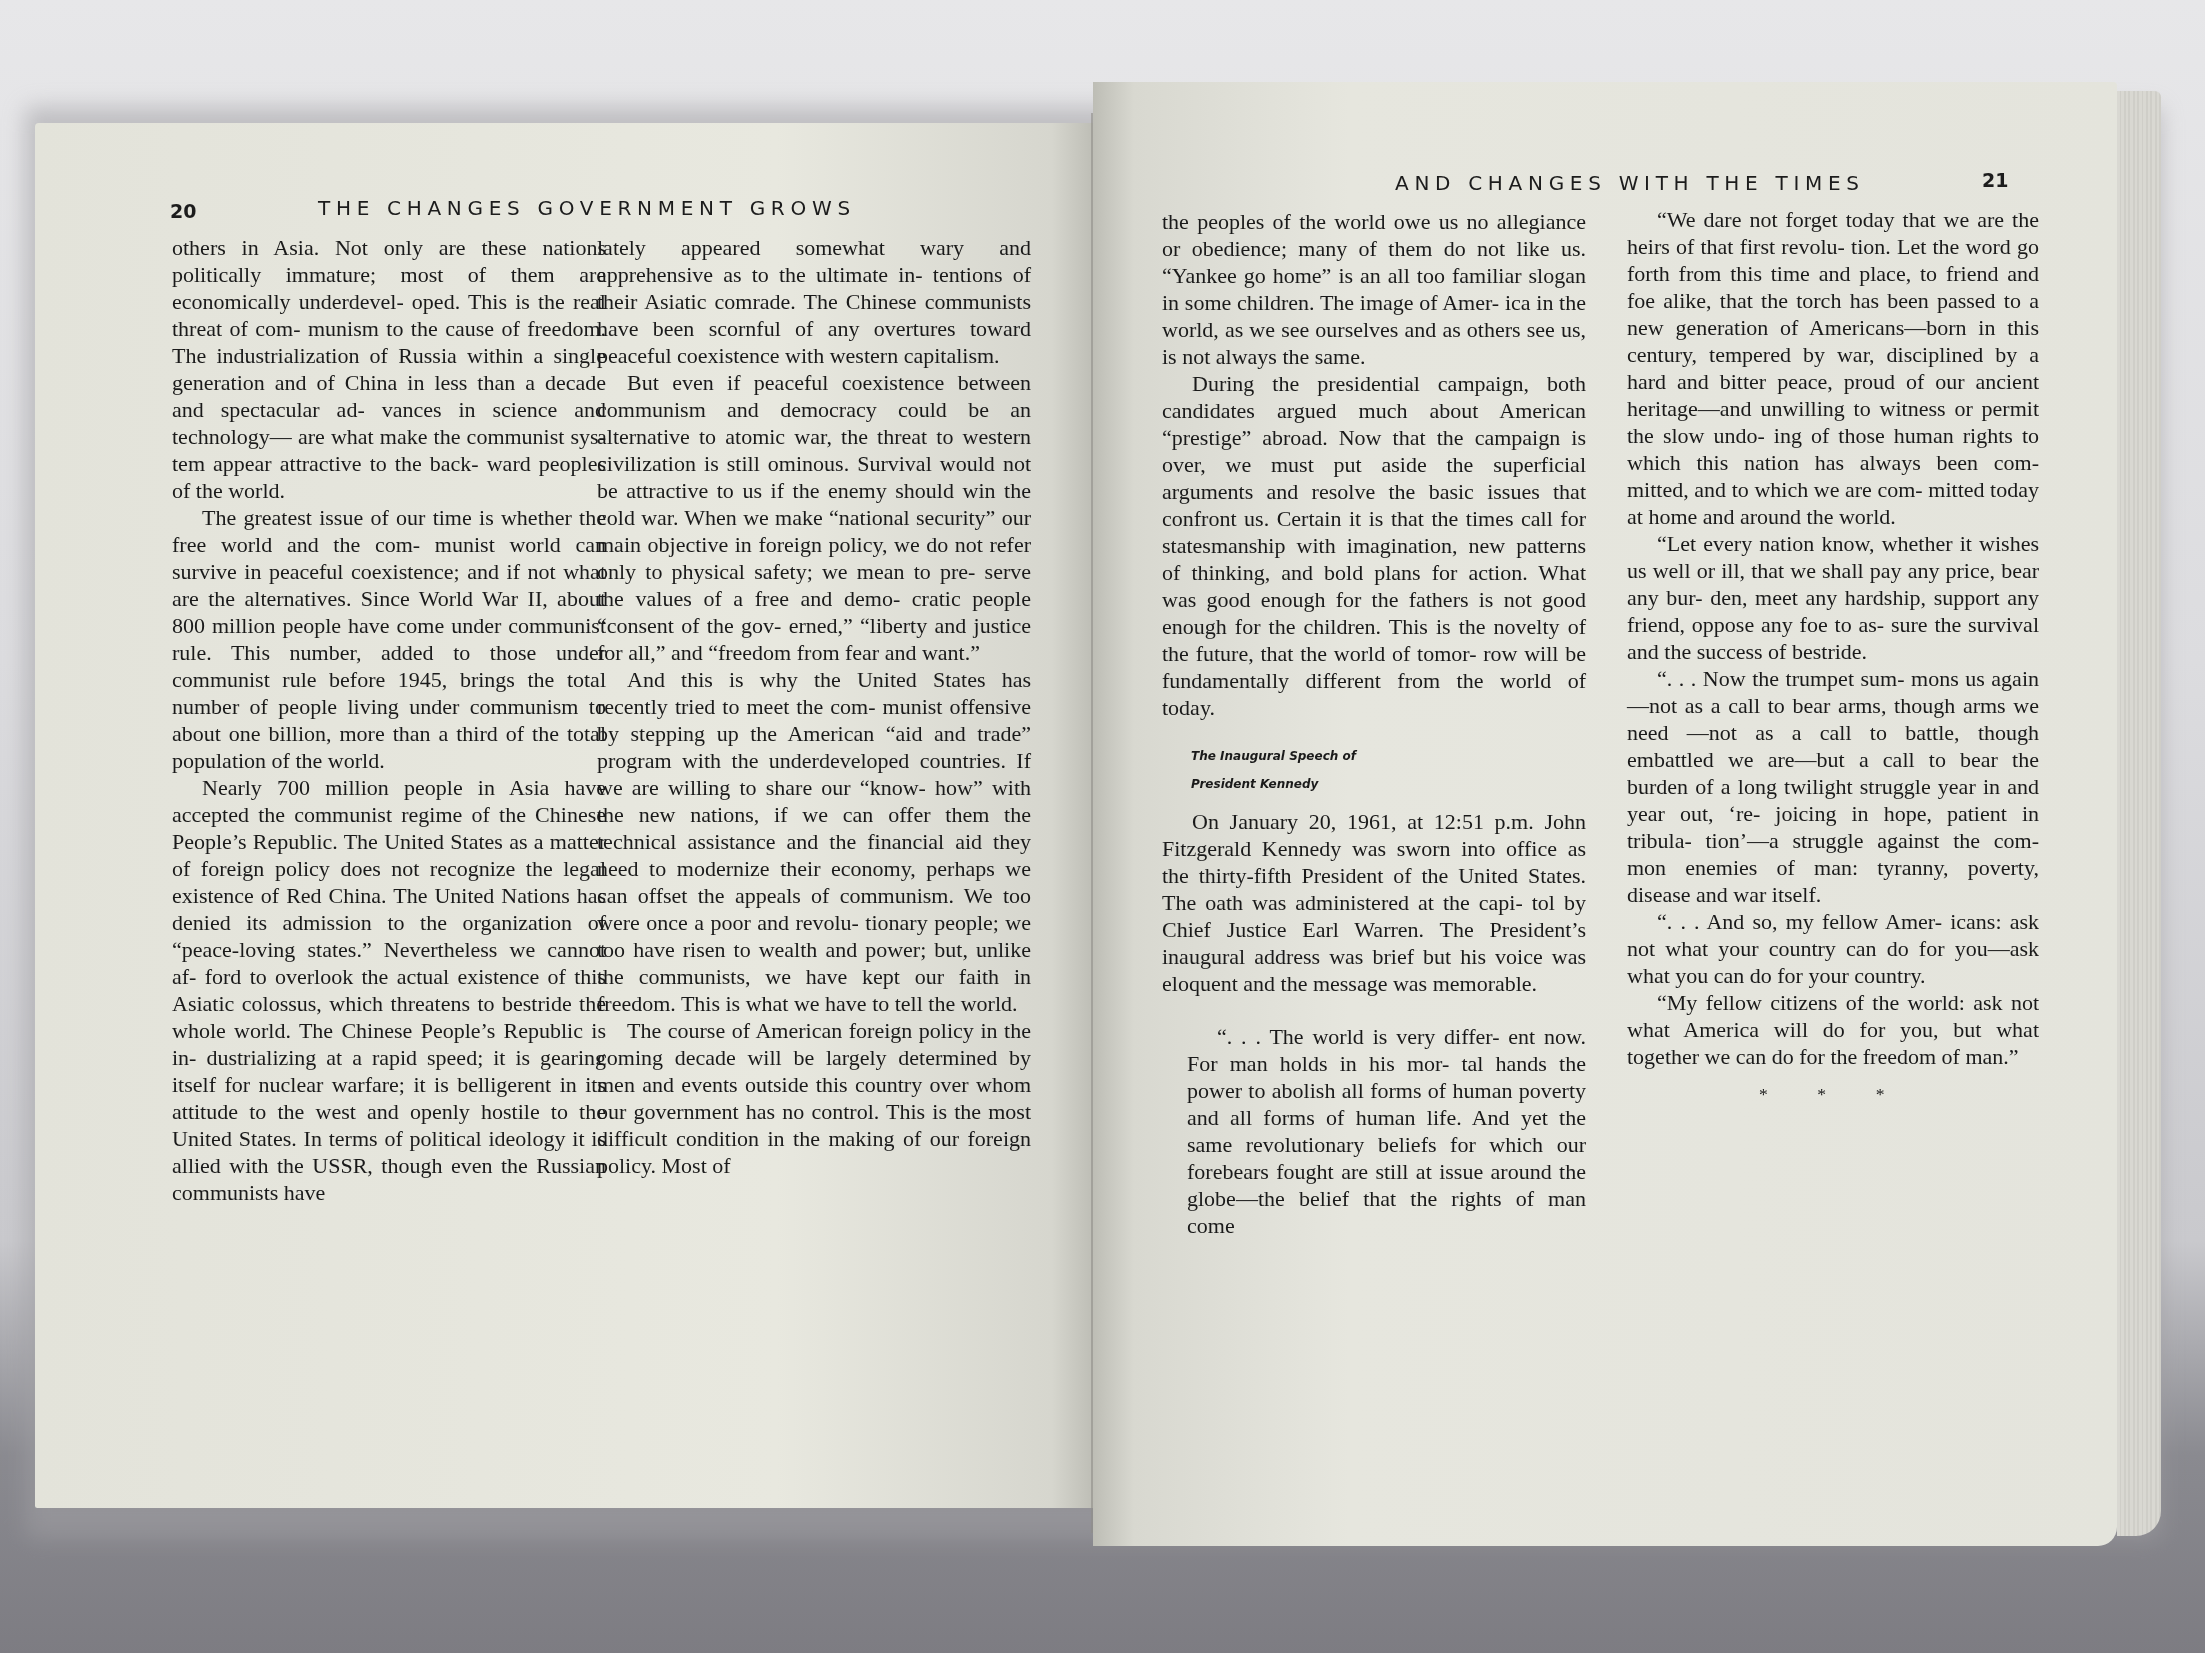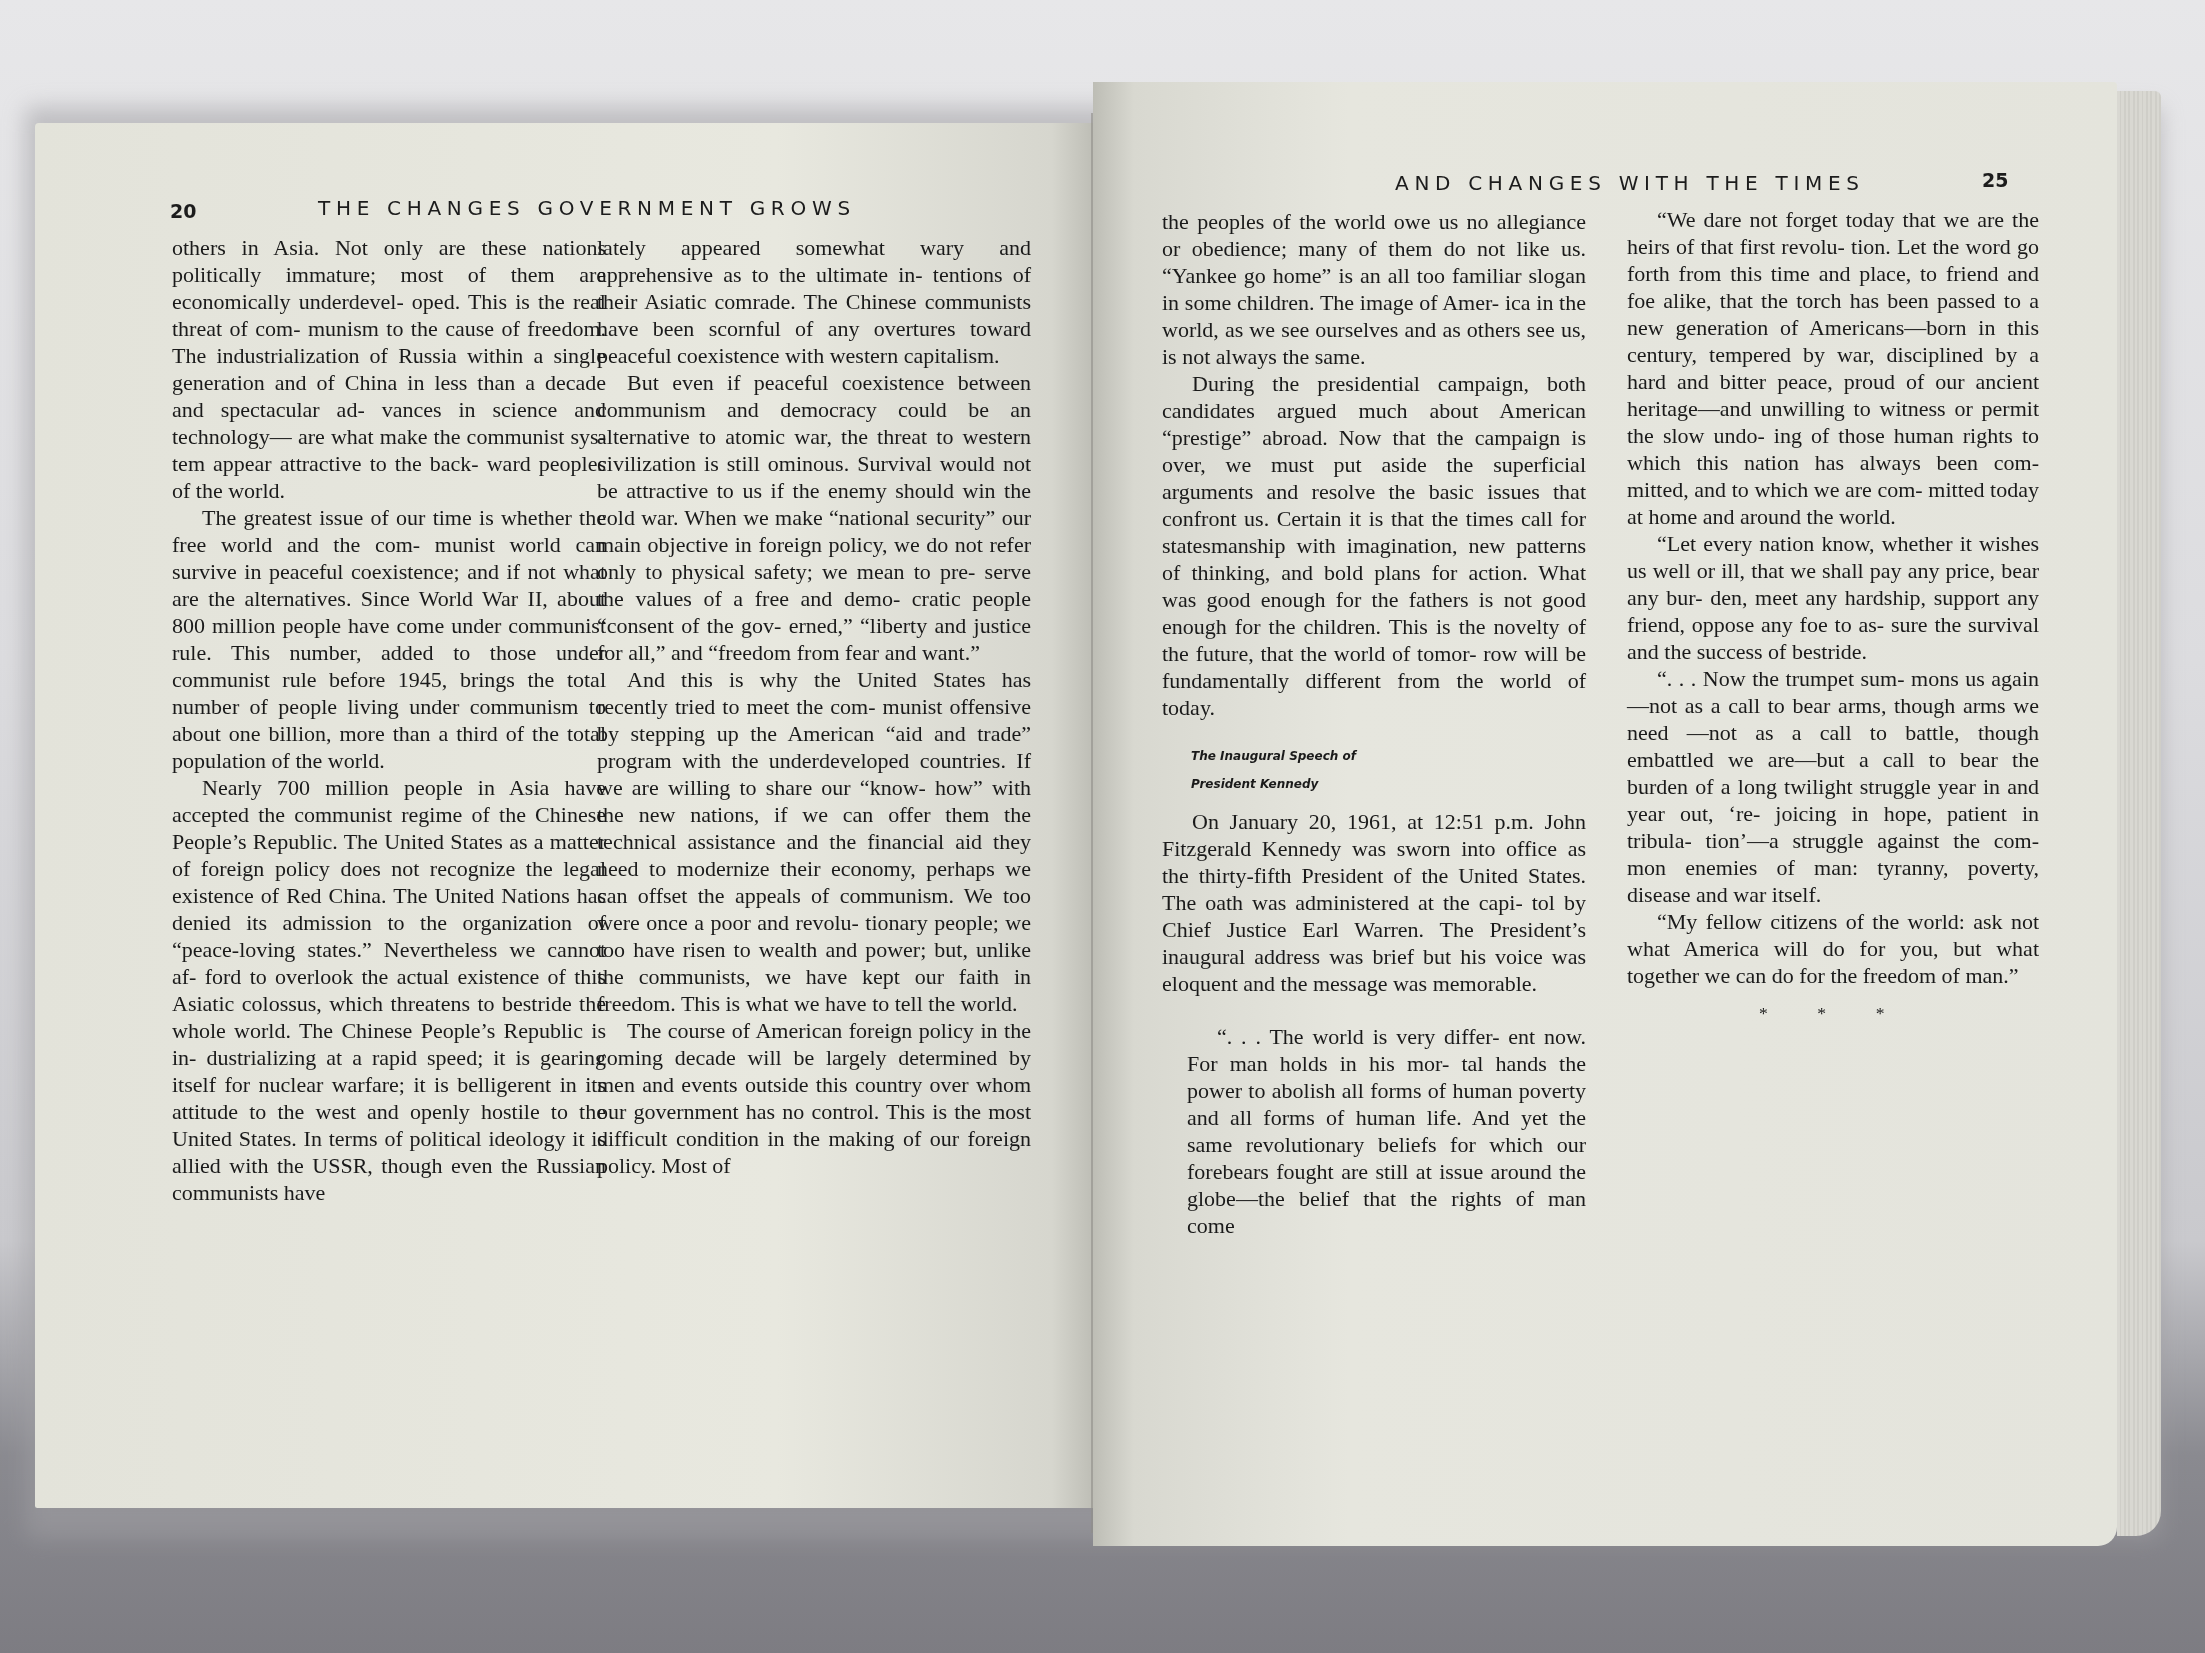--- a/index.html
+++ b/index.html
@@ -78,37 +78,38 @@
     <p class="indent">But even if peaceful coexistence between communism and democracy could be an alternative to atomic war, the threat to western civilization is still ominous. Survival would not be attractive to us if the enemy should win the cold war. When we make “national security” our main objective in foreign policy, we do not refer only to physical safety; we mean to pre- serve the values of a free and demo- cratic people “consent of the gov- erned,” “liberty and justice for all,” and “freedom from fear and want.”</p>
     <p class="indent">And this is why the United States has recently tried to meet the com- munist offensive by stepping up the American “aid and trade” program with the underdeveloped countries. If we are willing to share our “know- how” with the new nations, if we can offer them the technical assistance and the financial aid they need to modernize their economy, perhaps we can offset the appeals of communism. We too were once a poor and revolu- tionary people; we too have risen to wealth and power; but, unlike the communists, we have kept our faith in freedom. This is what we have to tell the world.</p>
     <p class="indent">The course of American foreign policy in the coming decade will be largely determined by men and events outside this country over whom our government has no control. This is the most difficult condition in the making of our foreign policy. Most of</p>
   </div>
 </div>
 
 <div class="spine"></div>
 
 <div class="page page-right">
   <div class="running-head" style="left:302px; top:89px;">AND CHANGES WITH THE TIMES</div>
-  <div class="page-num" style="left:889px; top:87px;">25</div>
+  <div class="page-num" style="left:889px; top:87px;">21</div>
 
   <div class="col" id="col3" style="left:69px; top:126px; width:424px;">
     <p>the peoples of the world owe us no allegiance or obedience; many of them do not like us. “Yankee go home” is an all too familiar slogan in some children. The image of Amer- ica in the world, as we see ourselves and as others see us, is not always the same.</p>
     <p class="indent">During the presidential campaign, both candidates argued much about American “prestige” abroad. Now that the campaign is over, we must put aside the superficial arguments and resolve the basic issues that confront us. Certain it is that the times call for statesmanship with imagination, new patterns of thinking, and bold plans for action. What was good enough for the fathers is not good enough for the children. This is the novelty of the future, that the world of tomor- row will be fundamentally different from the world of today.</p>
     <div class="subhead">
       <div>The Inaugural Speech of</div>
       <div>President Kennedy</div>
     </div>
     <p class="indent">On January 20, 1961, at 12:51 p.m. John Fitzgerald Kennedy was sworn into office as the thirty-fifth President of the United States. The oath was administered at the capi- tol by Chief Justice Earl Warren. The President’s inaugural address was brief but his voice was eloquent and the message was memorable.</p>
     <div class="gap"></div>
     <p class="indent quote-block">“. . . The world is very differ- ent now. For man holds in his mor- tal hands the power to abolish all forms of human poverty and all forms of human life. And yet the same revolutionary beliefs for which our forebears fought are still at issue around the globe—the belief that the rights of man come</p>
   </div>
 
   <div class="col" id="col4" style="left:534px; top:124px; width:412px;">
     <p class="indent">“We dare not forget today that we are the heirs of that first revolu- tion. Let the word go forth from this time and place, to friend and foe alike, that the torch has been passed to a new generation of Americans—born in this century, tempered by war, disciplined by a hard and bitter peace, proud of our ancient heritage—and unwilling to witness or permit the slow undo- ing of those human rights to which this nation has always been com- mitted, and to which we are com- mitted today at home and around the world.</p>
     <p class="indent">“Let every nation know, whether it wishes us well or ill, that we shall pay any price, bear any bur- den, meet any hardship, support any friend, oppose any foe to as- sure the survival and the success of bestride.</p>
     <p class="indent">“. . . Now the trumpet sum- mons us again—not as a call to bear arms, though arms we need —not as a call to battle, though embattled we are—but a call to bear the burden of a long twilight struggle year in and year out, ‘re- joicing in hope, patient in tribula- tion’—a struggle against the com- mon enemies of man: tyranny, poverty, disease and war itself.</p>
+    <p class="indent">“. . . And so, my fellow Amer- icans: ask not what your country can do for you—ask what you can do for your country.</p>
     <p class="indent">“My fellow citizens of the world: ask not what America will do for you, but what together we can do for the freedom of man.”</p>
     <div class="stars">* * *</div>
   </div>
 </div>
 
 <div class="page-edge"></div>
 
 
 </body></html>

